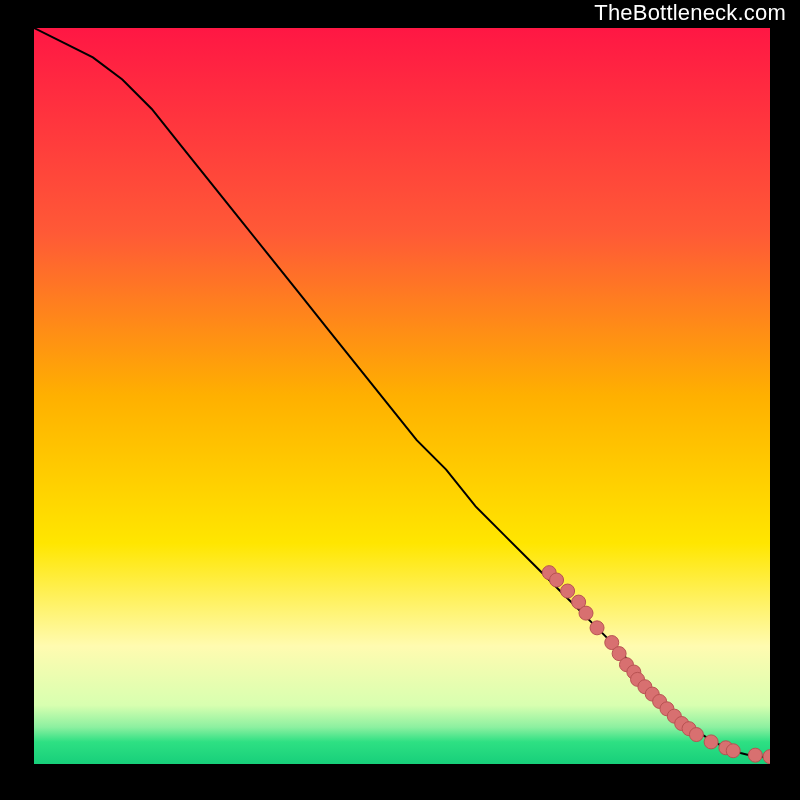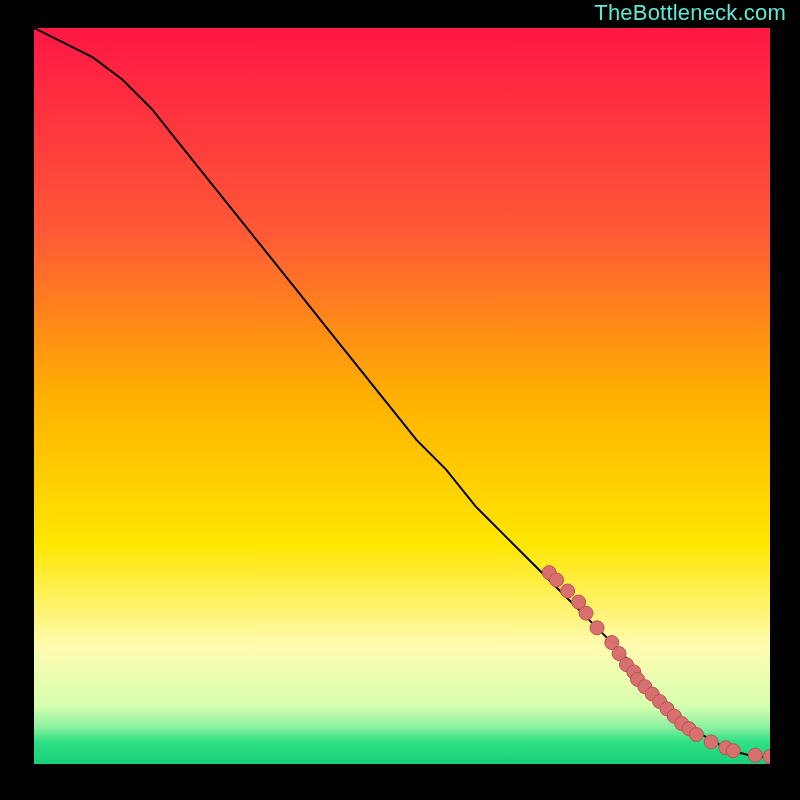--- a/index.html
+++ b/index.html
@@ -14,21 +14,21 @@
   .outer {
     position: relative;
     width: 800px;
     height: 800px;
     background: #000;
   }
   .watermark {
     position: absolute;
     top: 0;
     right: 14px;
-    color: #5eead4;
+    color: #ffffff;
     font-size: 22px;
     font-weight: 500;
     letter-spacing: 0.2px;
     user-select: none;
   }
   .plot-wrap {
     position: absolute;
     left: 34px;
     top: 28px;
     width: 736px;

